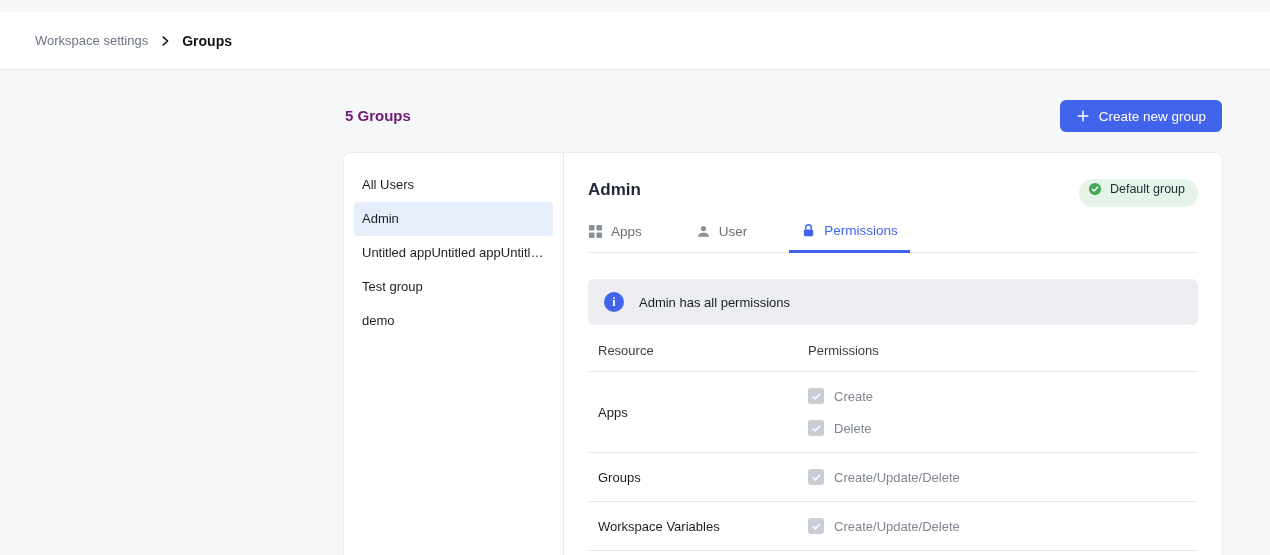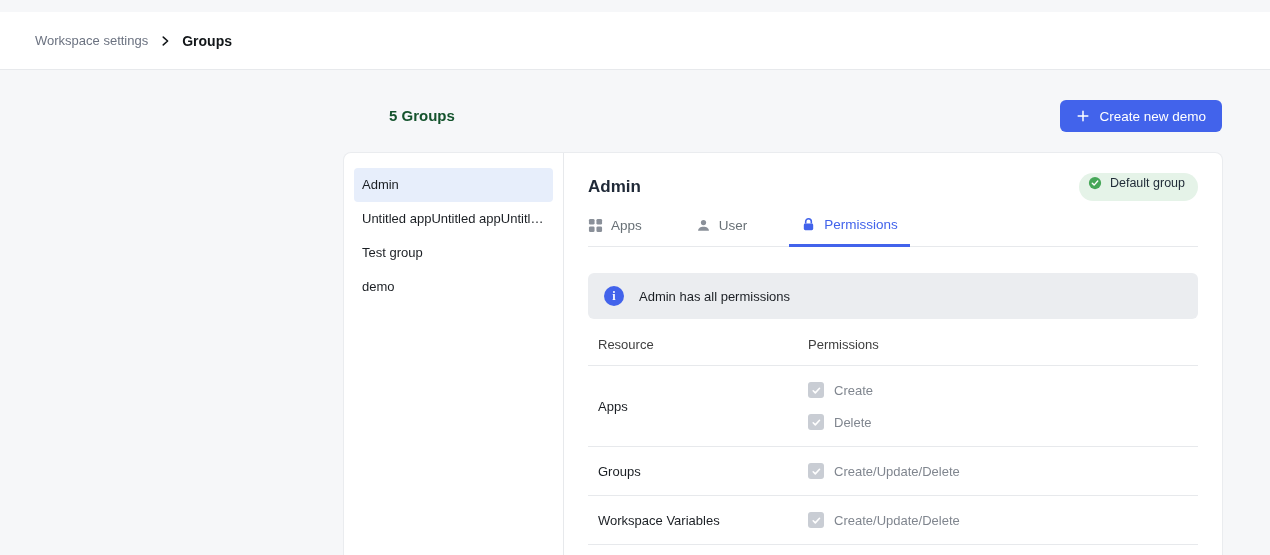--- a/index.html
+++ b/index.html
@@ -8,42 +8,42 @@
   .page { position:relative; width:1270px; height:555px; overflow:hidden; background:var(--page_bg,#f6f7f9); }
 
   
   .topbar { position:absolute; left:0; top:12px; width:100%; height:58px; background:#fff; border-bottom:1px solid #e7e9ec; display:flex; align-items:center; padding-left:35px; }
   .breadcrumb { display:flex; align-items:center; gap:10px; }
   .crumb { font-size:13px; color:#6b7280; cursor:pointer; }
   .crumb.current { font-size:14px; font-weight:700; color:#121619; cursor:default; }
   .crumb-chevron { display:inline-flex; width:14px; height:14px; }
 
   
-  .count { position:absolute; left:345px; top:107px; font-size:15px; font-weight:600; color:#14532d;margin-left:44px; }
+  .count { position:absolute; left:345px; top:107px; font-size:15px; font-weight:600; color:#701a75; }
   .create-btn { position:absolute; right:48px; top:100px; height:32px; padding:0 16px; display:flex; align-items:center; gap:9px;
                 background:var(--accent,#4263eb); color:#fff; border:none; border-radius:6px; font-size:13.5px; font-weight:500;
                 font-family:"Liberation Sans",sans-serif; cursor:pointer; }
   .plus-icon { display:inline-flex; width:14px; height:14px; }
 
   
   .card { position:absolute; left:343px; top:152px; width:880px; height:420px; background:#fff; border:1px solid #eaecef; border-bottom:none;
           border-radius:8px 8px 0 0; display:flex; overflow:hidden; }
 
   
   .group-list { width:220px; flex:0 0 220px; border-right:1px solid #e7e9ec; padding:15px 10px; }
   .group-item { height:34px; line-height:34px; padding:0 8px; font-size:13px; color:#1b1f24; border-radius:4px; cursor:pointer;
                 white-space:nowrap; overflow:hidden; text-overflow:ellipsis; }
   .group-item.selected { background:var(--selected_bg,#e7eefb); }
 
   
   .detail { flex:1; min-width:0; padding:20px 24px; }
   .detail-head { display:flex; align-items:center; justify-content:space-between; }
   .group-title { font-size:17px; font-weight:600; color:#1f2937; }
   .badge { display:flex; align-items:center; gap:8px; height:28px; padding:0 13px 8px 9px; background:var(--badge_bg,#e5f3e8);
-           border-radius:999px; font-size:12.5px; color:#1f2a37; }
+           border-radius:999px; font-size:12.5px; color:#1f2a37;margin-top:6px; }
   .badge-icon { display:inline-flex; width:14px; height:14px; }
 
   
   .tabs { display:flex; gap:30px; margin-top:16px; border-bottom:1px solid #e7e9ec; }
   .tab { display:flex; align-items:center; gap:8px; padding:0 12px 12px 12px; font-size:13.5px; color:#687076; cursor:pointer; position:relative; }
   .tab:first-child { padding-left:0; }
   .tab .tab-icon { display:inline-flex; width:15px; height:15px; color:#8a9099; }
   .tab.active { color:var(--accent,#4263eb); font-weight:500; border-bottom:3px solid var(--accent,#4263eb); margin-bottom:-1px; }
   .tab.active .tab-icon { color:var(--accent,#4263eb); }
 
@@ -83,26 +83,27 @@
   </header>
 
   <div class="count">5 Groups</div>
 
   <button class="create-btn">
     <span class="plus-icon">
       <svg viewBox="0 0 16 16">
           <path d="M8 2.5v11M2.5 8h11" stroke="#fff" stroke-width="1.7" stroke-linecap="round"></path>
         </svg>
     </span>
-    <span>Create new demo</span>
+    <span>Create new group</span>
   </button>
 
   <div class="card">
 
     <aside class="group-list">
+        <div class="group-item">All Users</div>
         <div class="group-item selected">Admin</div>
         <div class="group-item">Untitled appUntitled appUntitle…</div>
         <div class="group-item">Test group</div>
         <div class="group-item">demo</div>
       </aside>
 
     <section class="detail">
 
       <div class="detail-head">
         <h2 class="group-title">Admin</h2>

